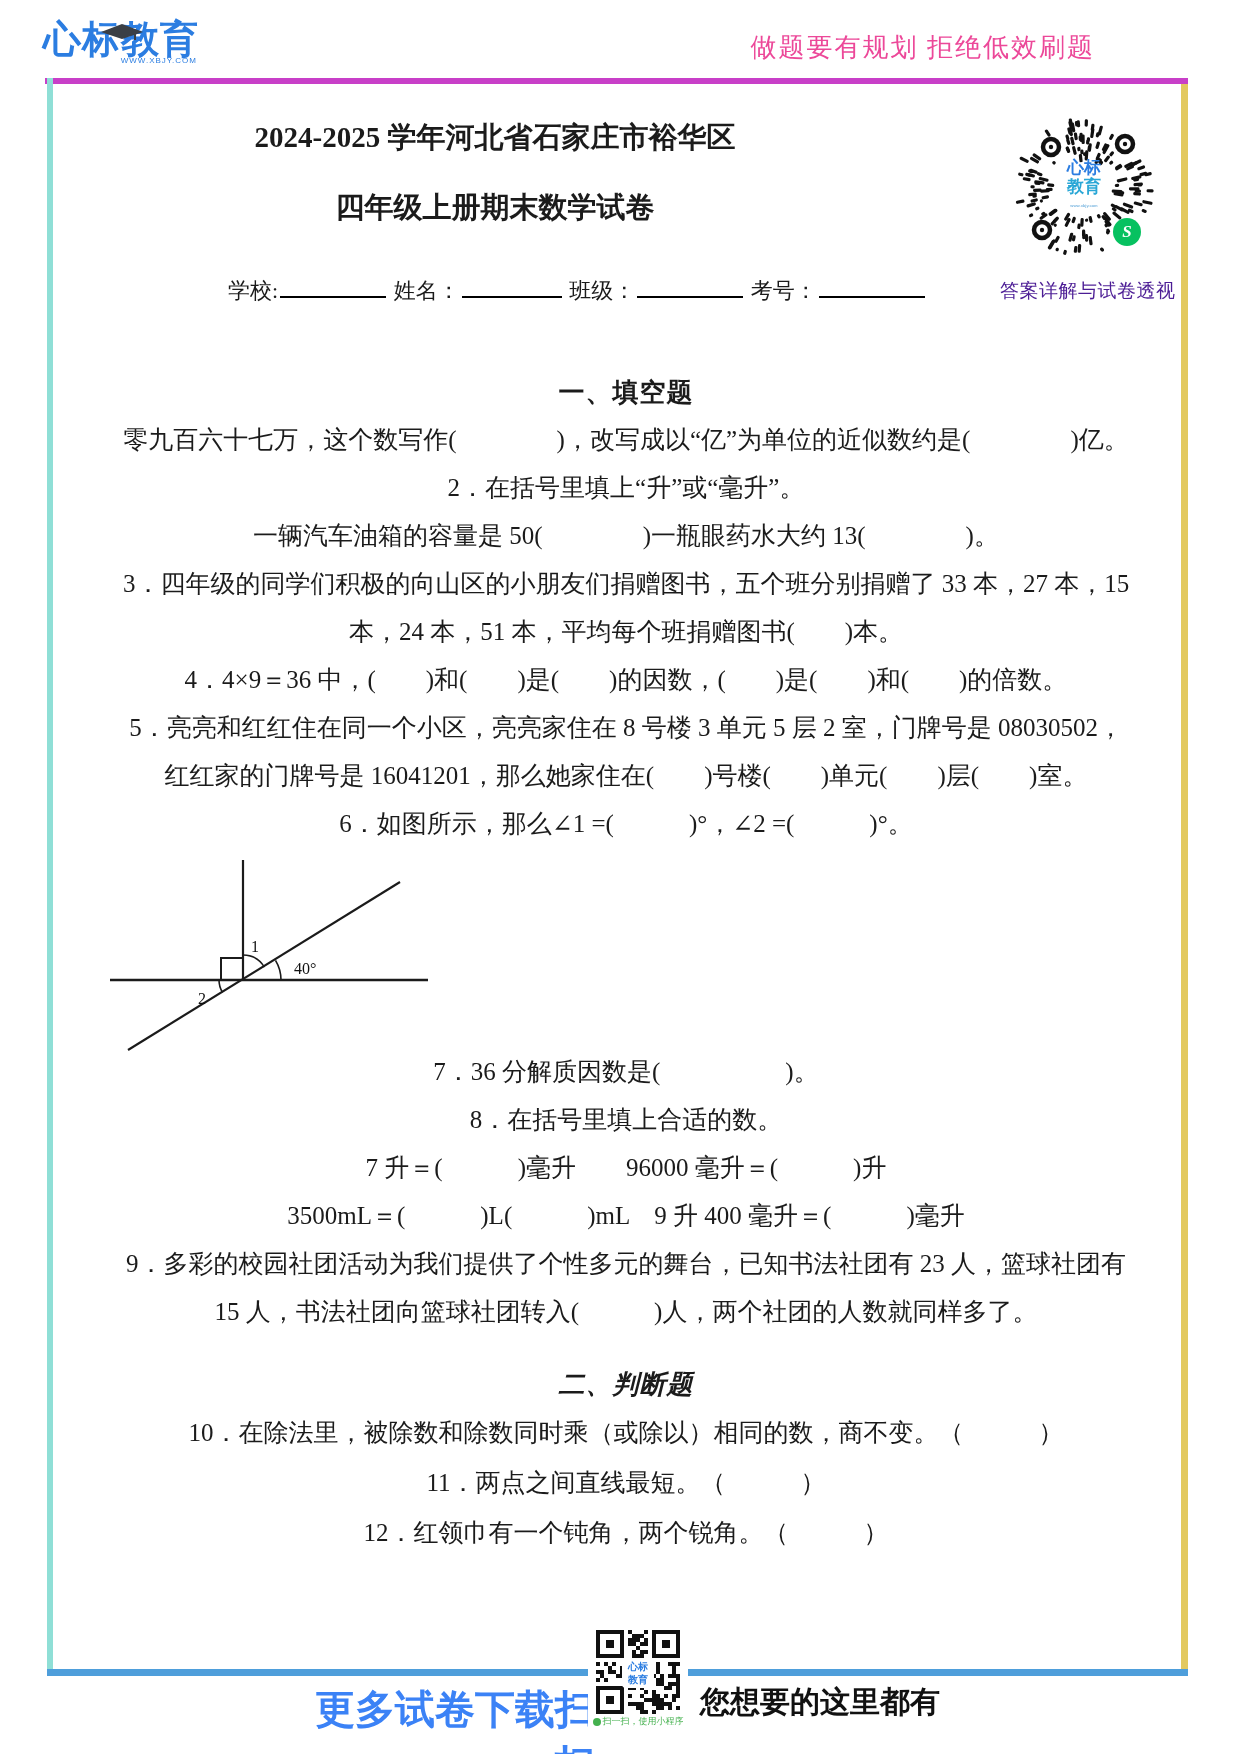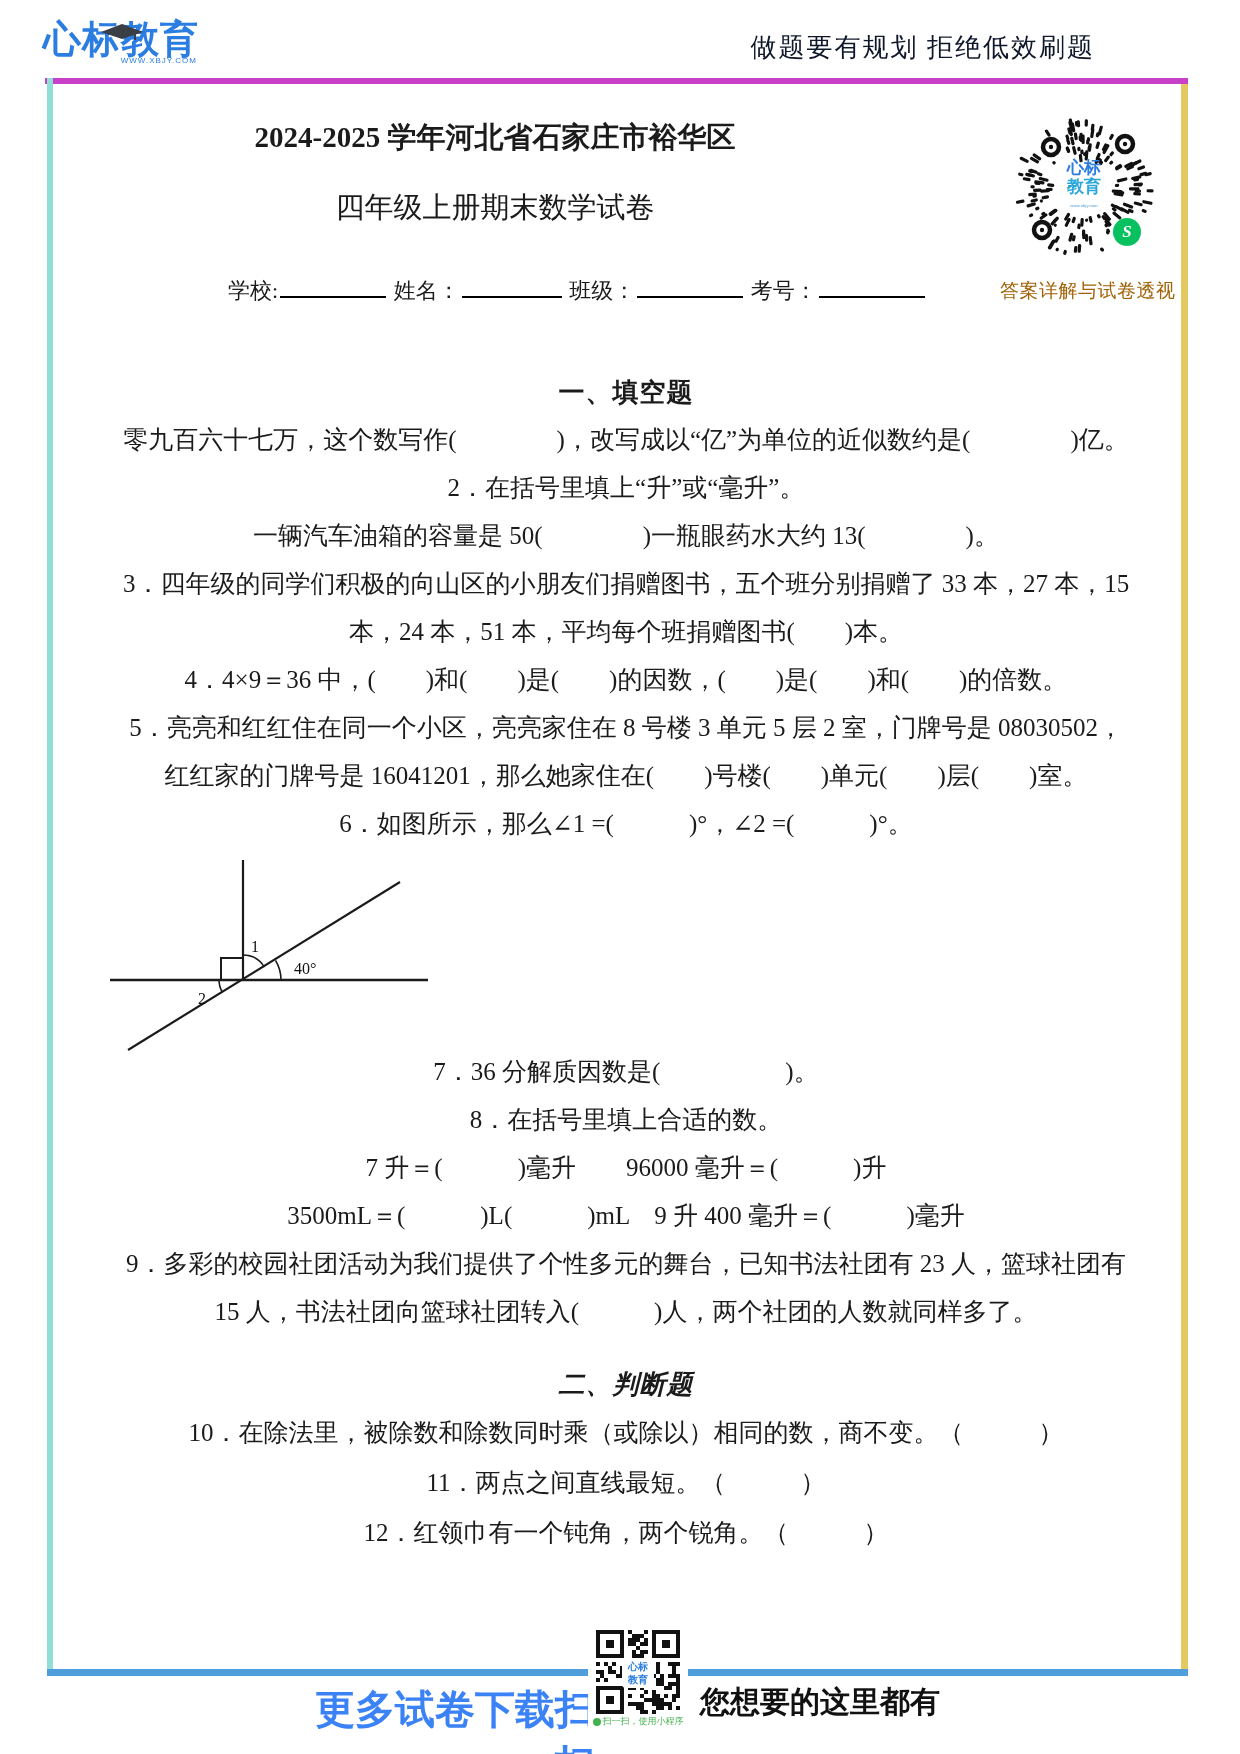--- a/index.html
+++ b/index.html
@@ -20,45 +20,45 @@
     font-family:"Liberation Sans","DejaVu Sans",sans-serif;
     font-weight:bold;font-size:38px;line-height:42px;color:#2b7de1;letter-spacing:1px;
   }
   .logo-sub{
     font-family:"Liberation Sans","DejaVu Sans",sans-serif;
     font-size:8px;color:#2b7de1;letter-spacing:1px;text-align:right;margin-top:-4px;padding-right:6px;
   }
   .logo-cap{position:absolute;left:58px;top:6px;}
   .slogan{
     position:absolute;right:145px;top:30px;font-size:26px;font-weight:500;
-    color:#0f172a;letter-spacing:2px;
+    color:#ec4899;letter-spacing:2px;
   }
 
   
   .title-wrap{position:absolute;left:105px;top:118px;width:780px;text-align:center;}
   .title-1{font-size:29px;font-weight:bold;margin:0 0 30px 0;}
-  .title-2{font-size:29px;font-weight:normal;margin:0;}
+  .title-2{font-size:29px;font-weight:bold;margin:0;}
 
   
   .qr-top{position:absolute;left:1013px;top:118px;width:142px;height:142px;}
   .qr-top-center{
     position:absolute;left:45px;top:40px;width:52px;height:62px;text-align:center;
     font-family:"Liberation Sans","DejaVu Sans",sans-serif;font-weight:bold;line-height:19px;
   }
   .qr-center-l1{font-size:17px;color:#2b7de1;}
   .qr-center-l2{font-size:17px;color:#2aa7d6;}
   .qr-center-sub{font-size:4px;color:#7ab6e0;letter-spacing:0;}
   .wechat-dot{
     position:absolute;left:100px;top:100px;width:28px;height:28px;border-radius:50%;
     background:#07c160;color:#fff;text-align:center;line-height:28px;
     font-family:"Liberation Serif",serif;font-style:italic;font-weight:bold;font-size:17px;
   }
   .qr-top-caption{
     position:absolute;left:1000px;top:278px;width:190px;font-size:19px;
-    font-family:"Liberation Sans","DejaVu Sans",sans-serif;color:#a16207;letter-spacing:0.5px;
+    font-family:"Liberation Sans","DejaVu Sans",sans-serif;color:#4c1d95;letter-spacing:0.5px;
   }
 
   
   .student{position:absolute;left:228px;top:274px;font-size:22px;white-space:nowrap;text-align:center;}
   .blank{display:inline-block;width:106px;height:22px;border-bottom:2px solid #000;margin:0 2px;}
   .blank.narrow{width:100px;}
 
   
   .content{position:absolute;left:104px;top:368px;width:1044px;text-align:center;}
   .sec-heading{

